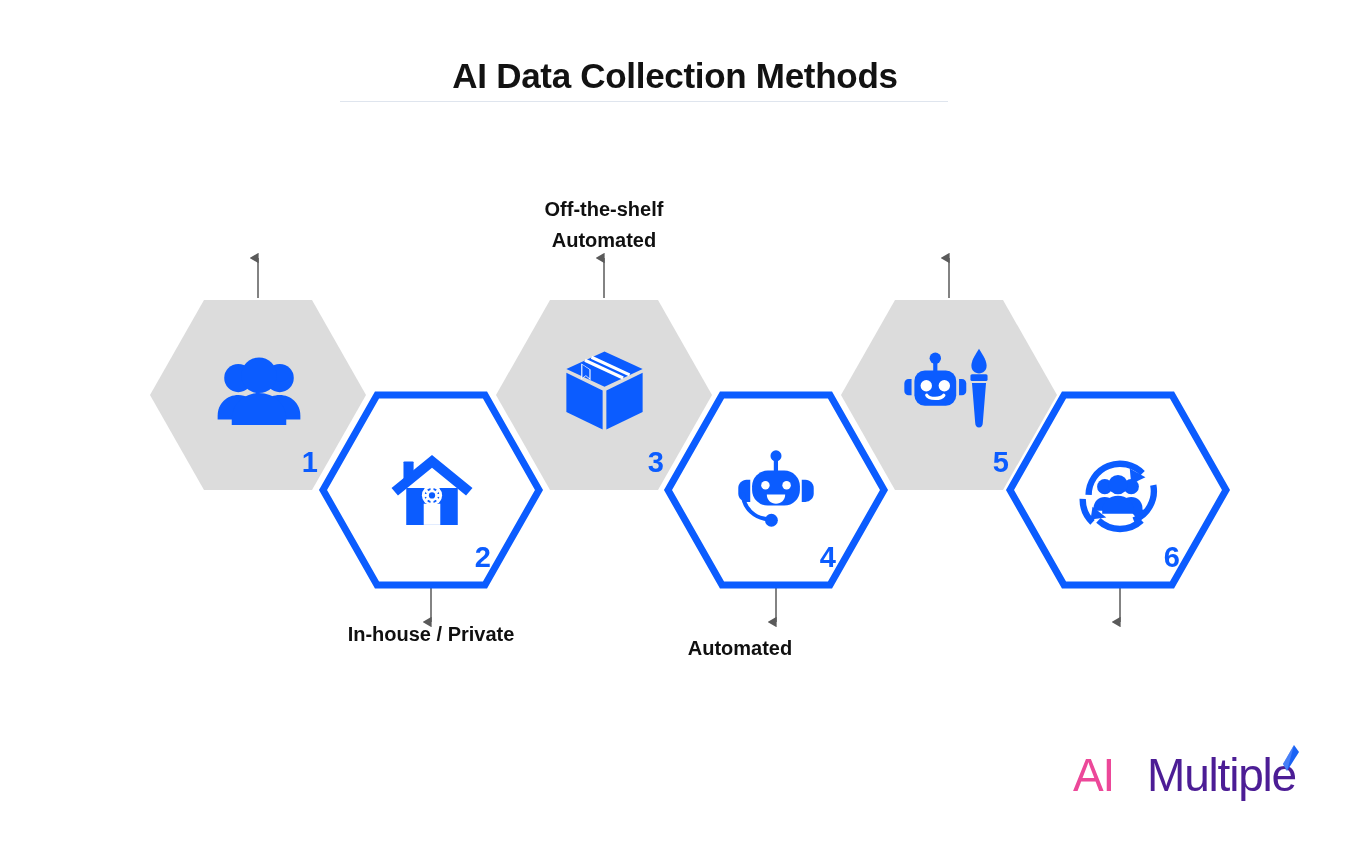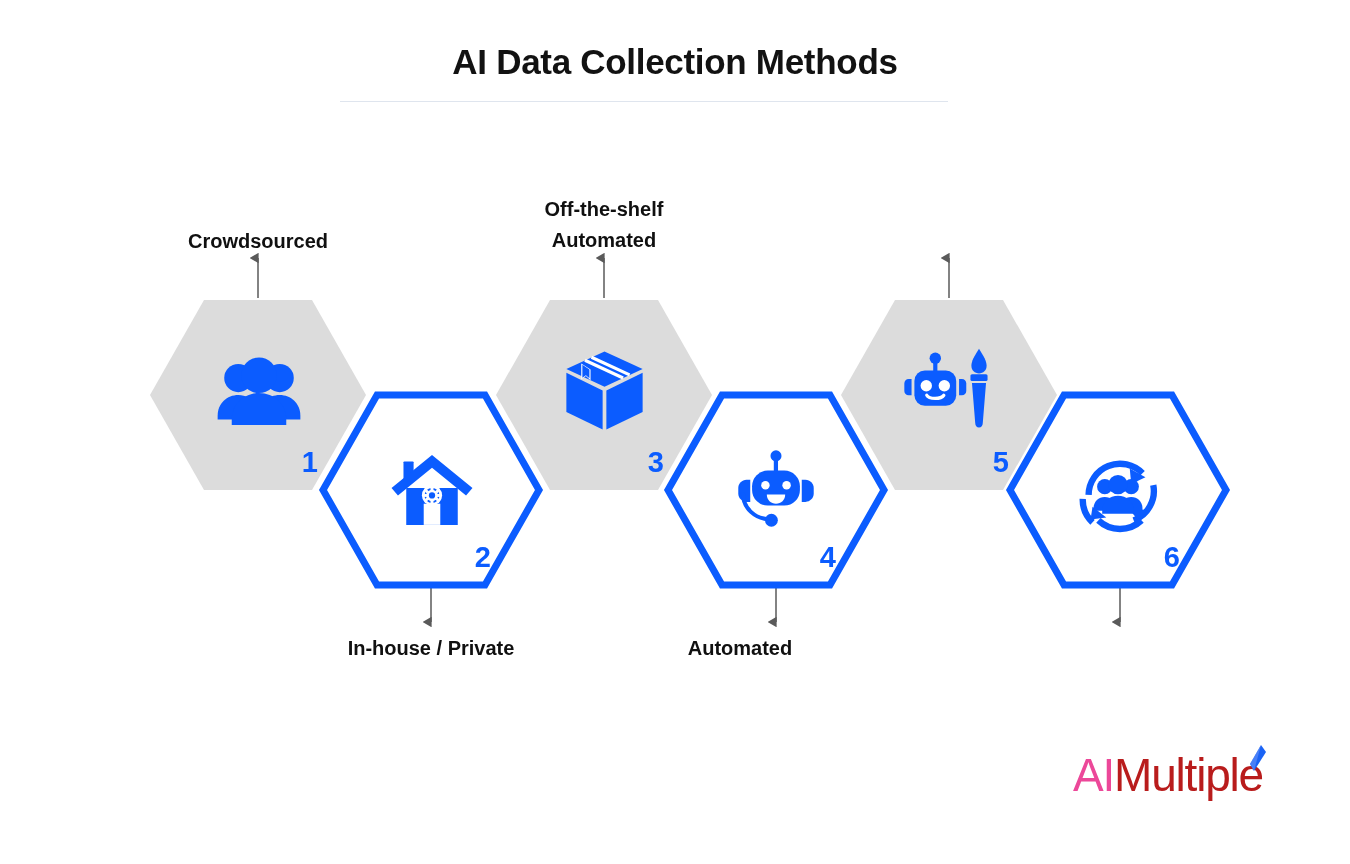--- a/index.html
+++ b/index.html
@@ -23,21 +23,21 @@
     top: 42px;
     width: 1350px;
     text-align: center;
   }
   #page-title {
     font-size: 35px;
     font-weight: bold;
     letter-spacing: -0.3px;
     color: #121212;
     line-height: 1.15;
-    margin: 0;
+    margin: 14px;
   }
   #title-divider {
     position: absolute;
     left: 340px;
     top: 101px;
     width: 608px;
     height: 1px;
     background: #dfe5ee;
   }
 
@@ -90,21 +90,21 @@
     display: flex;
     align-items: baseline;
   }
   #logo-text {
     font-size: 46px;
     font-weight: 500;
     letter-spacing: -1.2px;
     line-height: 1;
   }
   #logo-ai { color: #ec4899; }
-  #logo-multiple { color: #b91c1c; }
+  #logo-multiple { color: #4c1d95; margin-left: 33px; }
   #logo-mark {
     position: absolute;
     right: -4px;
     top: -8px;
     width: 22px;
     height: 30px;
   }
 </style>
 </head>
 <body>
@@ -262,23 +262,22 @@
     </g>
   </svg>
 
   <div class="hex-number" style="left:258px; top:446px;">1</div>
   <div class="hex-number" style="left:431px; top:541px;">2</div>
   <div class="hex-number" style="left:604px; top:446px;">3</div>
   <div class="hex-number" style="left:776px; top:541px;">4</div>
   <div class="hex-number" style="left:949px; top:446px;">5</div>
   <div class="hex-number" style="left:1120px; top:541px;">6</div>
 
-  <div class="node-label top" style="left:128px; top:226px;">Crowdsourced</div>
-
-  <div class="node-label bottom" style="left:301px; top:633px;">In-house / Private</div>
+
+  <div class="node-label bottom" style="left:301px; top:619px;">In-house / Private</div>
 
   <div class="node-label top" style="left:474px; top:194px;">Off-the-shelf
 Automated</div>
 
   <div class="node-label bottom" style="left:610px; top:633px;">Automated</div>
 
 
 </div>
 
 <div id="logo">

